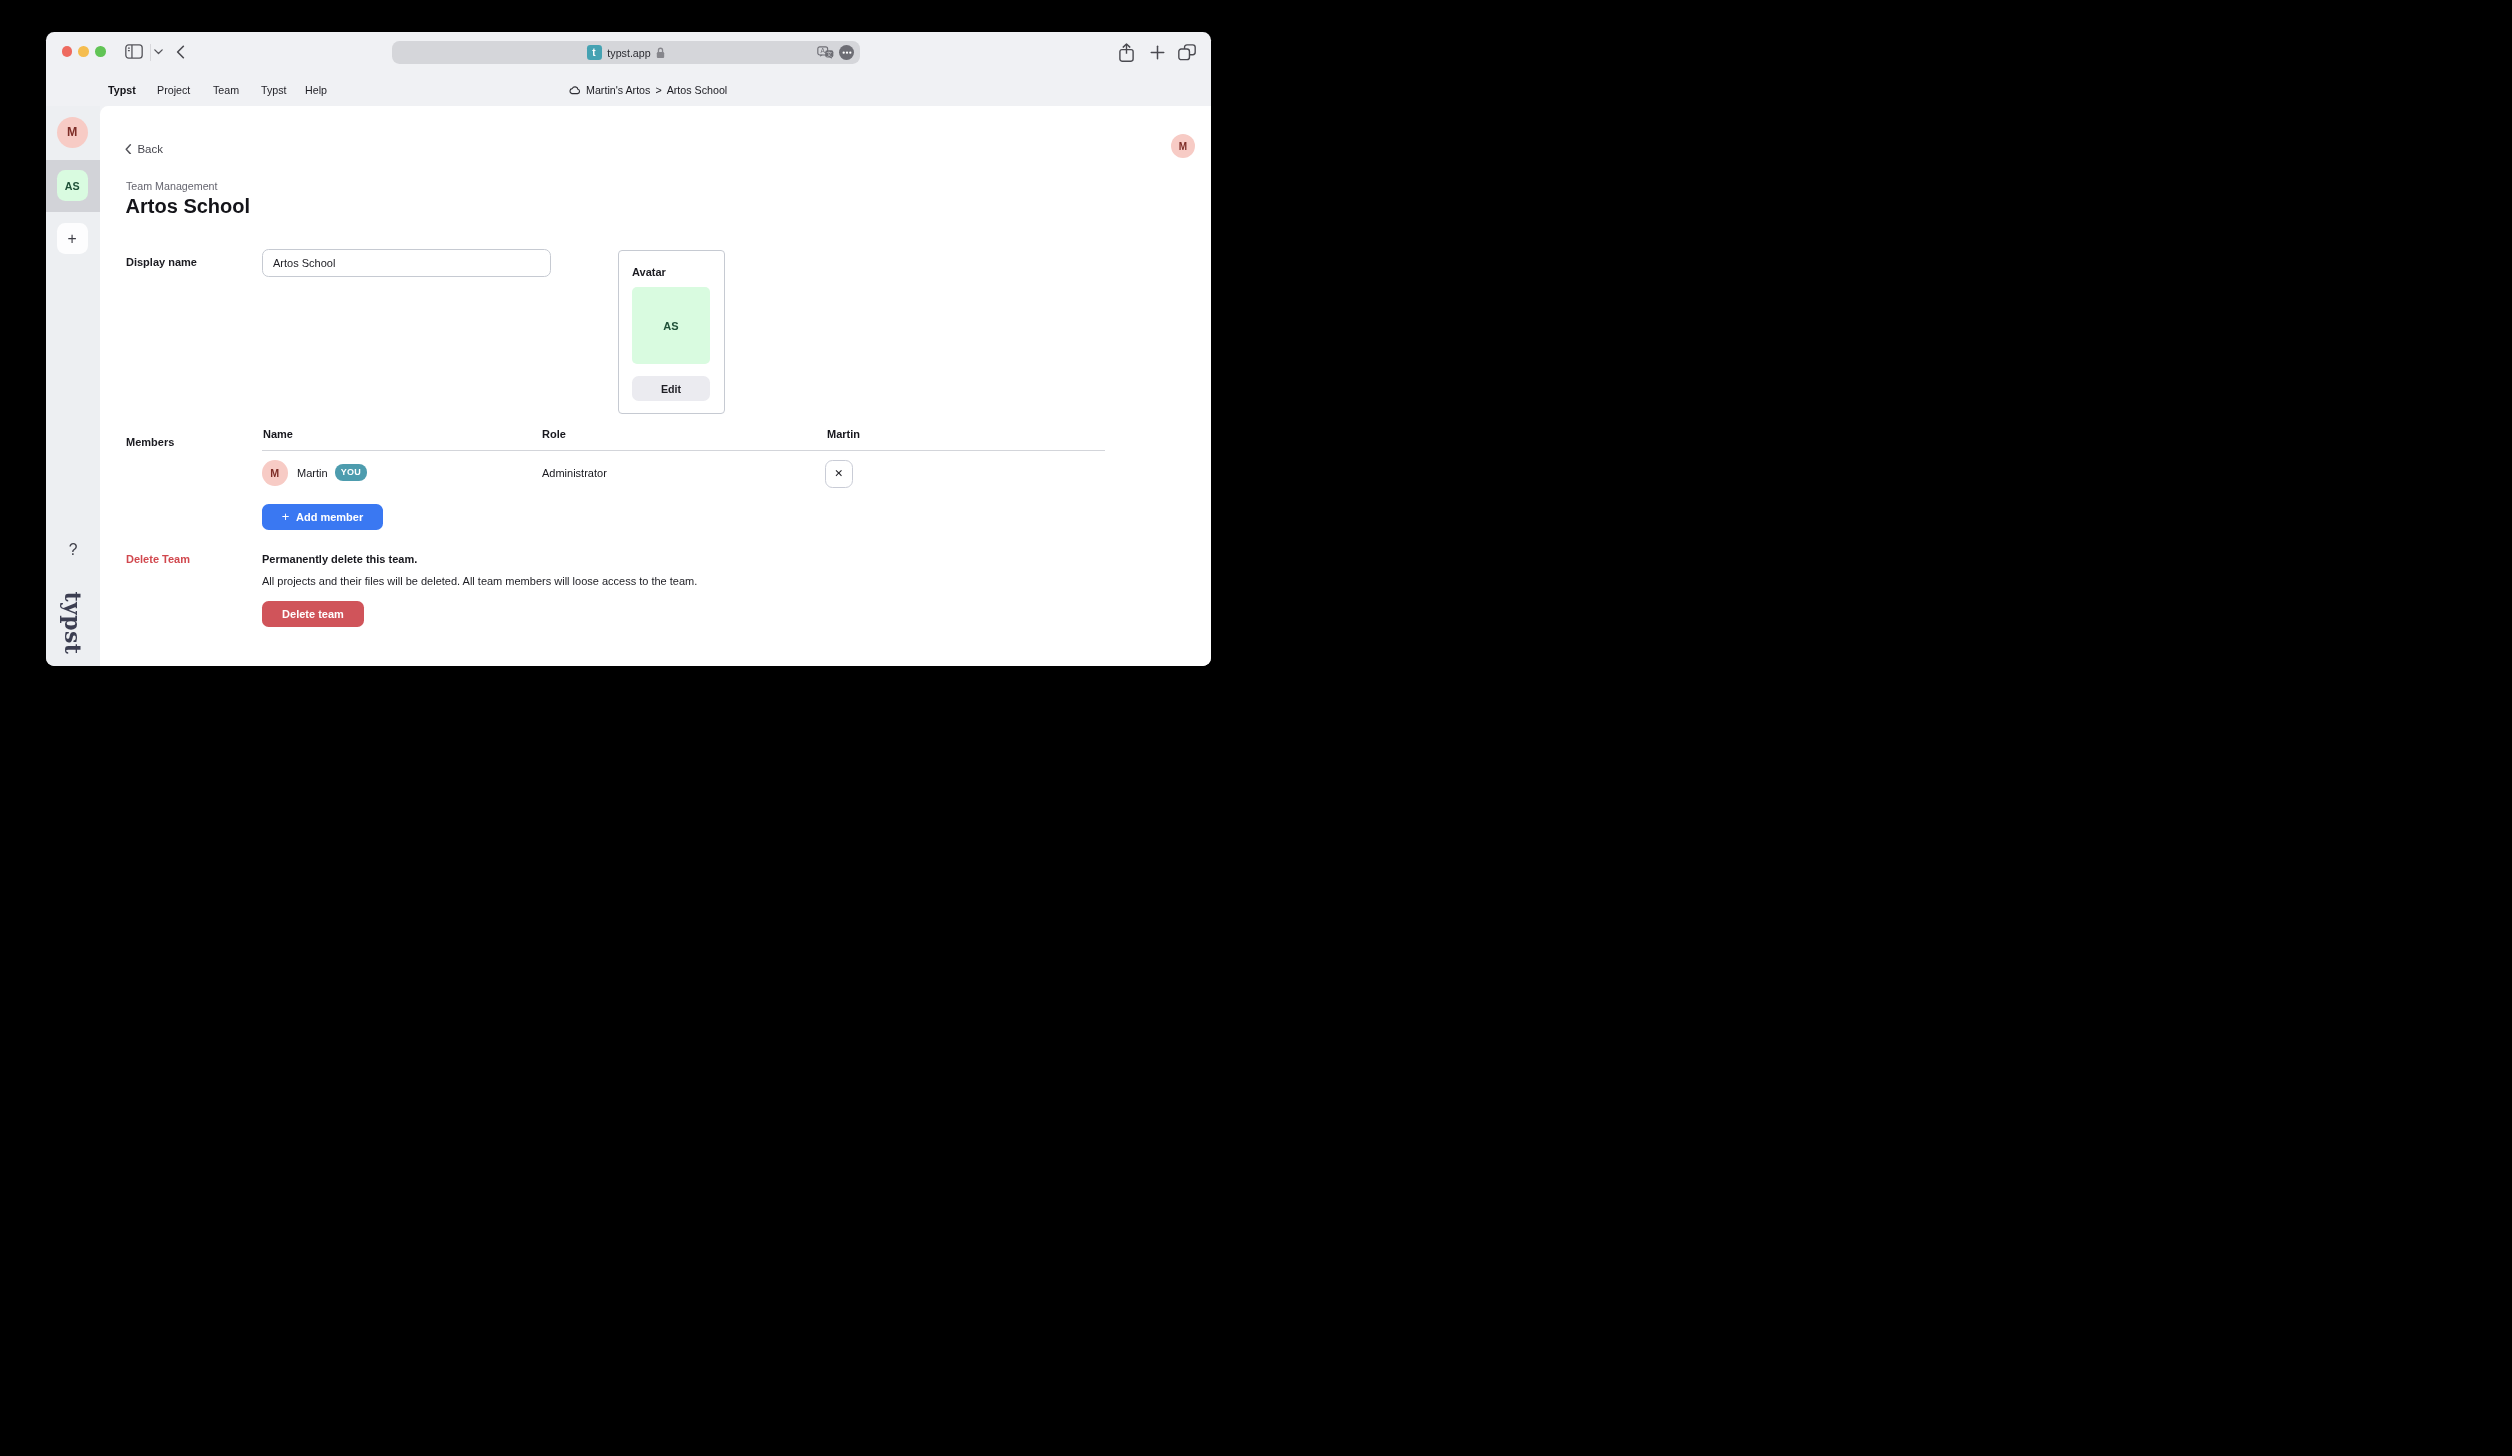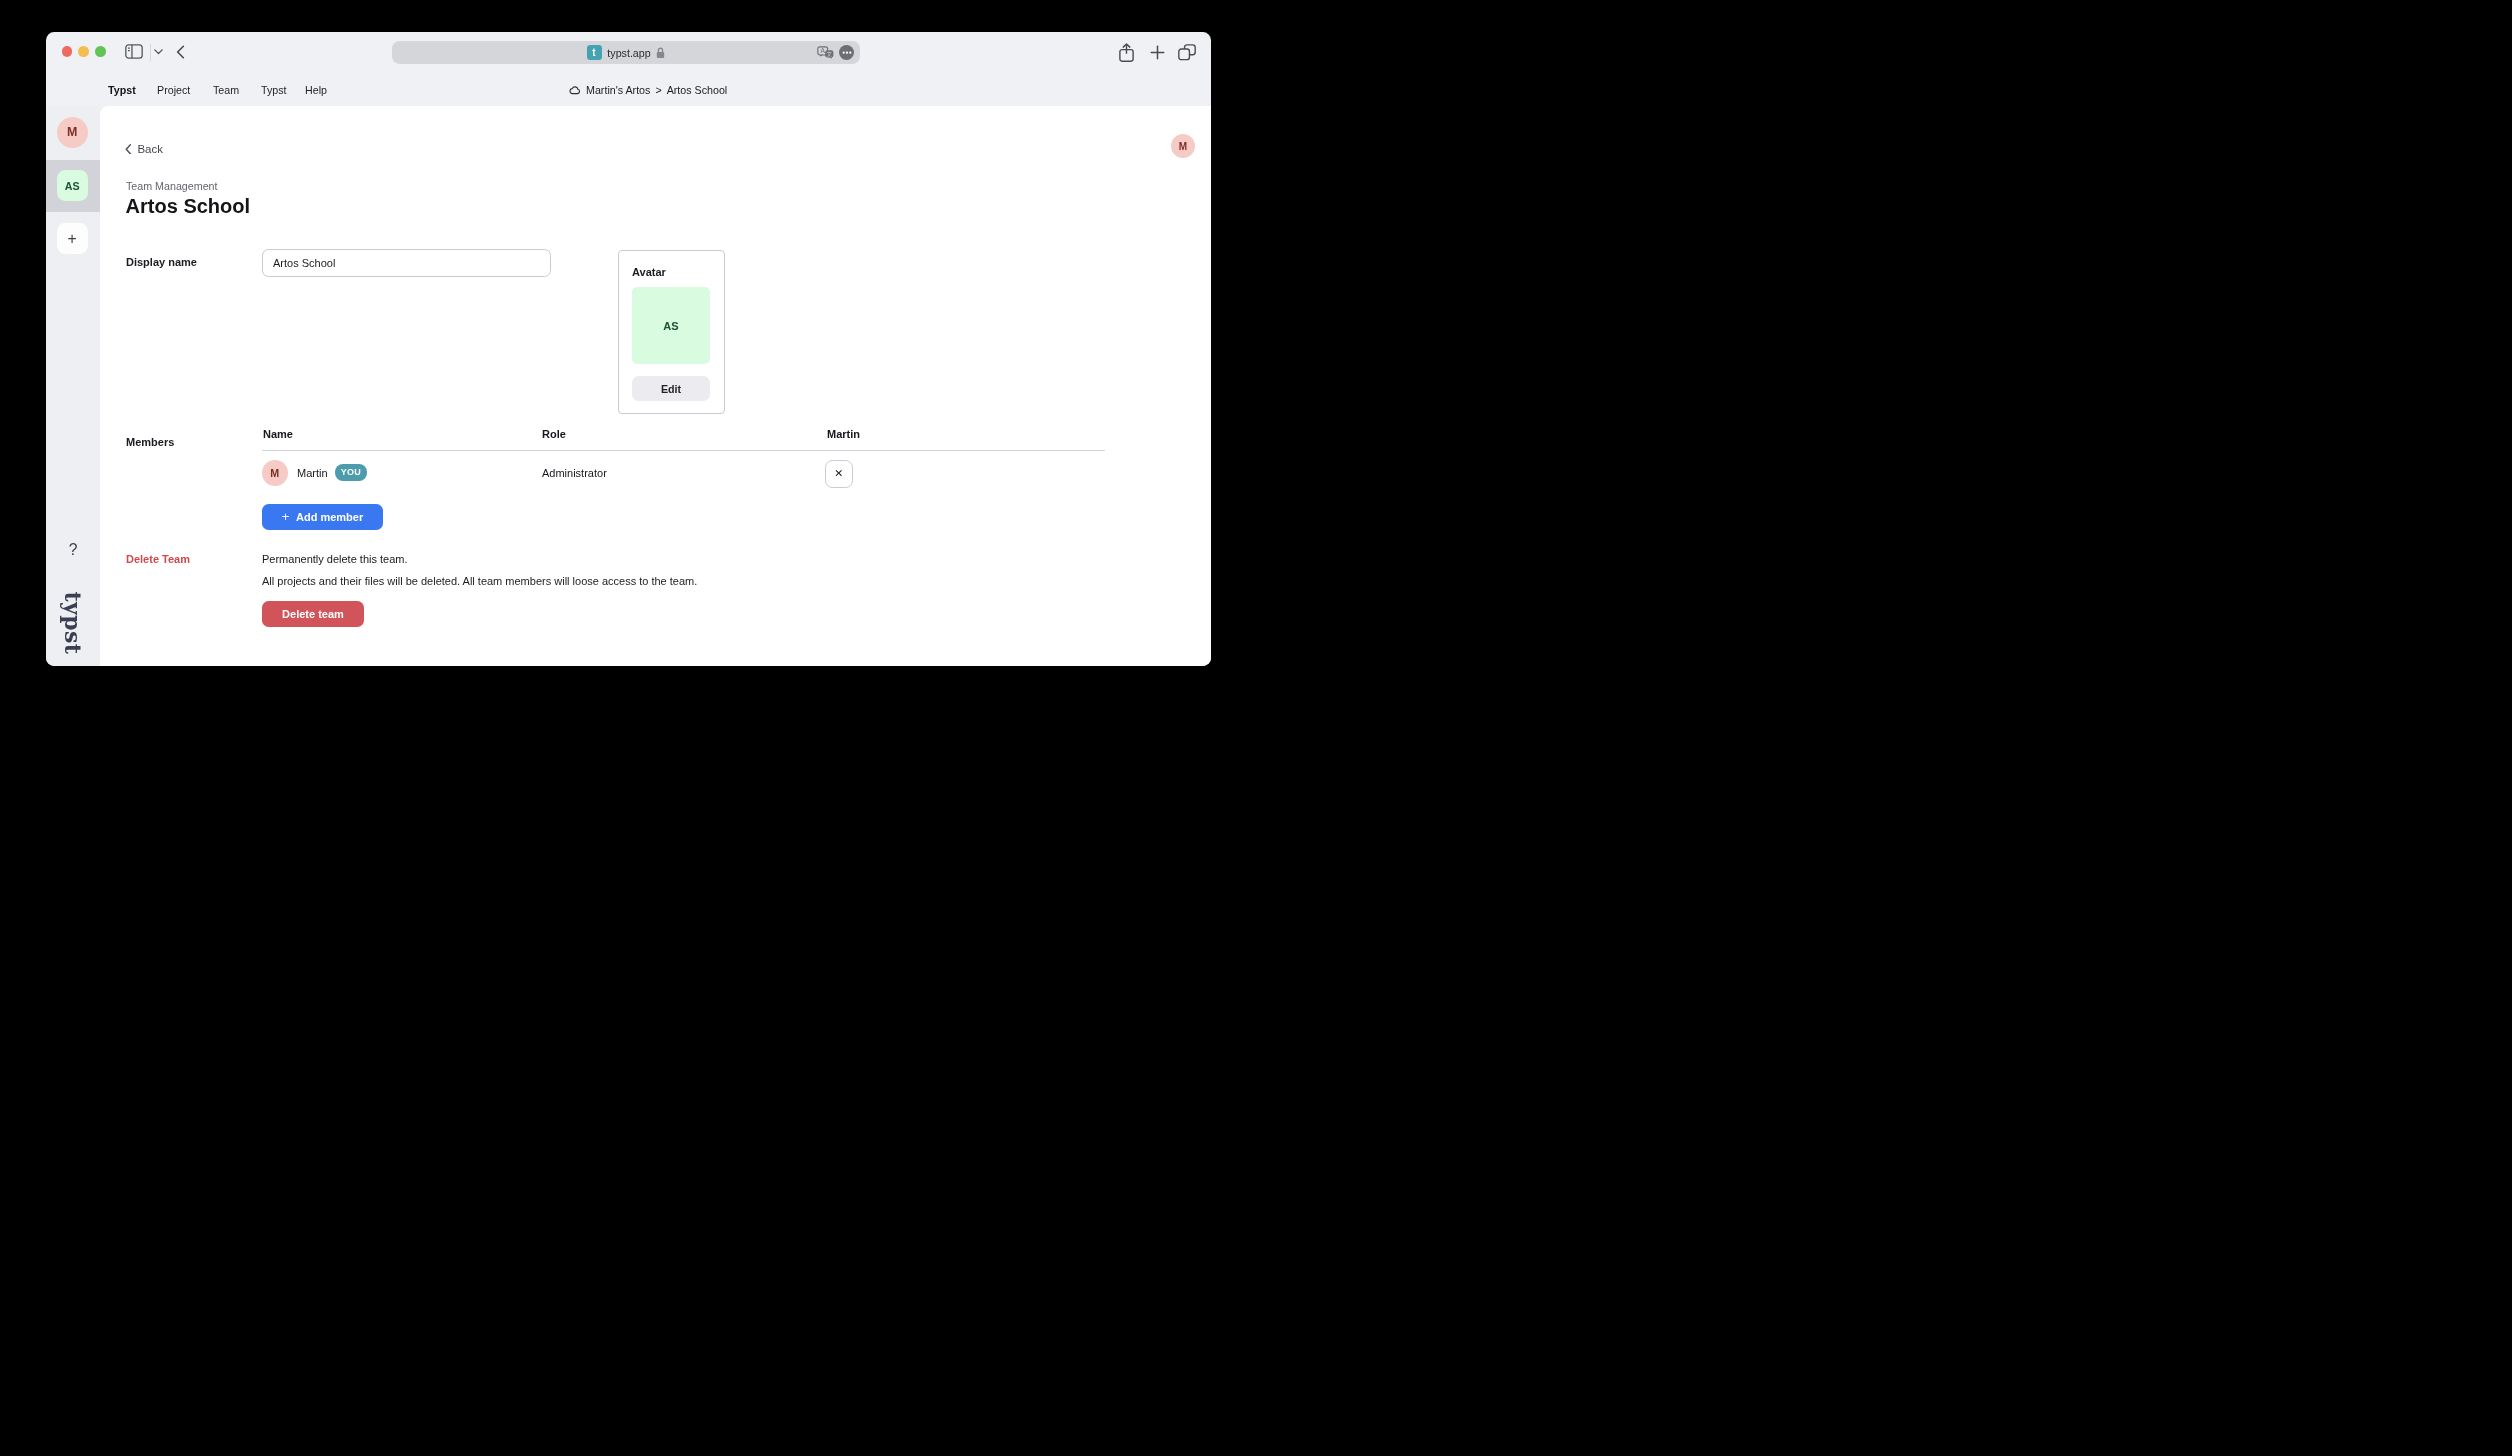--- a/index.html
+++ b/index.html
@@ -102,21 +102,21 @@
     position:absolute;left:725px;top:354px;width:25.6px;height:25.6px;border:0.8px solid #c9ccd6;border-radius:7.4px;
     background:#fff;display:flex;align-items:center;justify-content:center;font-size:10.7px;color:#1c1c22;cursor:pointer;
   }
   .add-btn{
     position:absolute;left:162px;top:398px;width:121px;height:25.6px;border:none;border-radius:6.6px;
     background:#3a78f2;color:#fff;display:flex;align-items:center;justify-content:center;gap:6.6px;
     font-size:11px;font-weight:bold;font-family:"Liberation Sans",sans-serif;cursor:pointer;
   }
   .add-btn .plus{font-size:13px;font-weight:normal;margin-top:-0.8px;}
   .lbl-delete{left:26px;top:447px;color:#d1484e;}
-  .del-heading{position:absolute;left:162px;top:447px;font-size:11px;font-weight:normal;color:#17171d;}
+  .del-heading{position:absolute;left:162px;top:447px;font-size:11px;font-weight:bold;color:#17171d;}
   .del-desc{position:absolute;left:162px;top:469px;font-size:11px;color:#1d1d23;}
   .del-btn{
     position:absolute;left:162px;top:495px;width:102px;height:25.6px;border:none;border-radius:6.6px;
     background:#d0545a;color:#fff;font-size:11px;font-weight:bold;font-family:"Liberation Sans",sans-serif;cursor:pointer;
   }
   .user-avatar{
     position:absolute;left:1071px;top:28px;width:24px;height:24px;border-radius:50%;background:#f7cbc5;
     display:flex;align-items:center;justify-content:center;font-size:10px;font-weight:bold;color:#7e2d27;cursor:pointer;
   }
   svg{display:block;}

